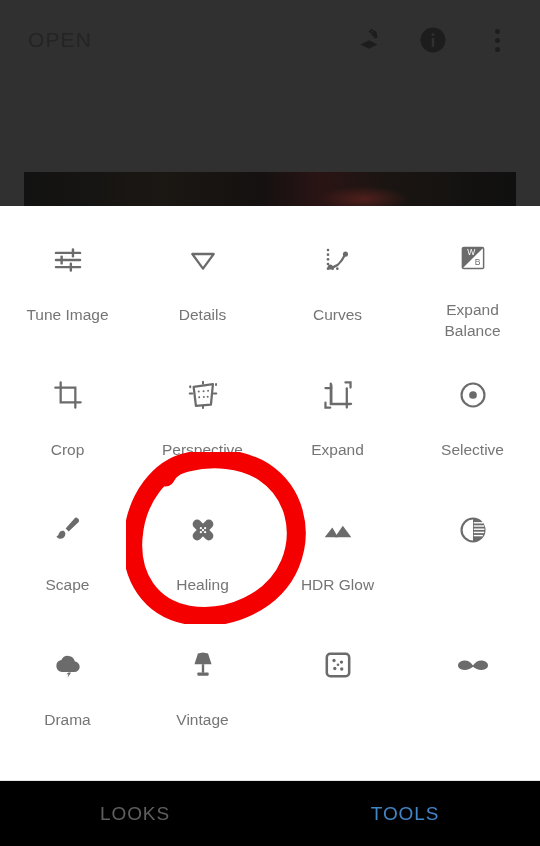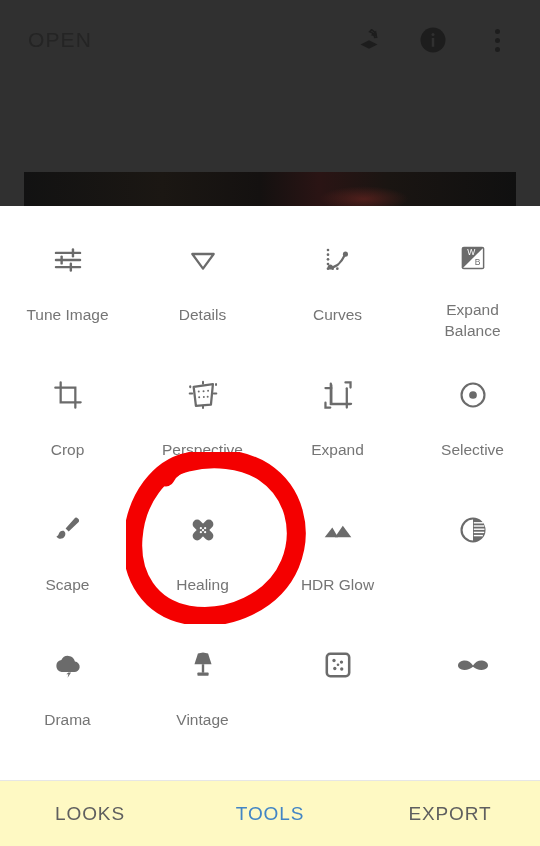--- a/index.html
+++ b/index.html
@@ -101,21 +101,21 @@
     width: 180px; height: 172px;
     pointer-events: none;
     z-index: 5;
   }
 
   
   .tabbar {
     position: absolute;
     left: 0; right: 0; bottom: 0;
     height: 66px;
-    background: #fef9c3;
+    background: #000000;
     border-top: 1px solid #e6e6e6;
     display: flex; align-items: center;
   }
   .tab {
     flex: 1;
     text-align: center;
     font-size: 19px;
     letter-spacing: 0.9px;
     color: #5f5f5f;
     cursor: pointer;
@@ -417,21 +417,20 @@
           </svg>
         </span>
         <span class="label"></span>
       </div>
 
     </div>
 
     <div class="tabbar">
       <div class="tab">LOOKS</div>
       <div class="tab active">TOOLS</div>
-      <div class="tab">EXPORT</div>
     </div>
   </div>
 
   <div class="annotation">
     <svg width="180" height="172" viewBox="0 0 180 172" fill="none" aria-hidden="true">
       <path d="M62 10 C 34 16, 10 46, 7 86 C 4 124, 24 156, 62 163 C 102 170, 148 150, 164 112
                C 178 78, 168 40, 138 20 C 116 6, 86 4, 62 10 Z" stroke="#f40000" stroke-width="19" stroke-linecap="round" stroke-linejoin="round"></path>
       <path d="M64 9 C 52 12, 44 18, 40 26" stroke="#f40000" stroke-width="17" stroke-linecap="round"></path>
     </svg>
   </div>

